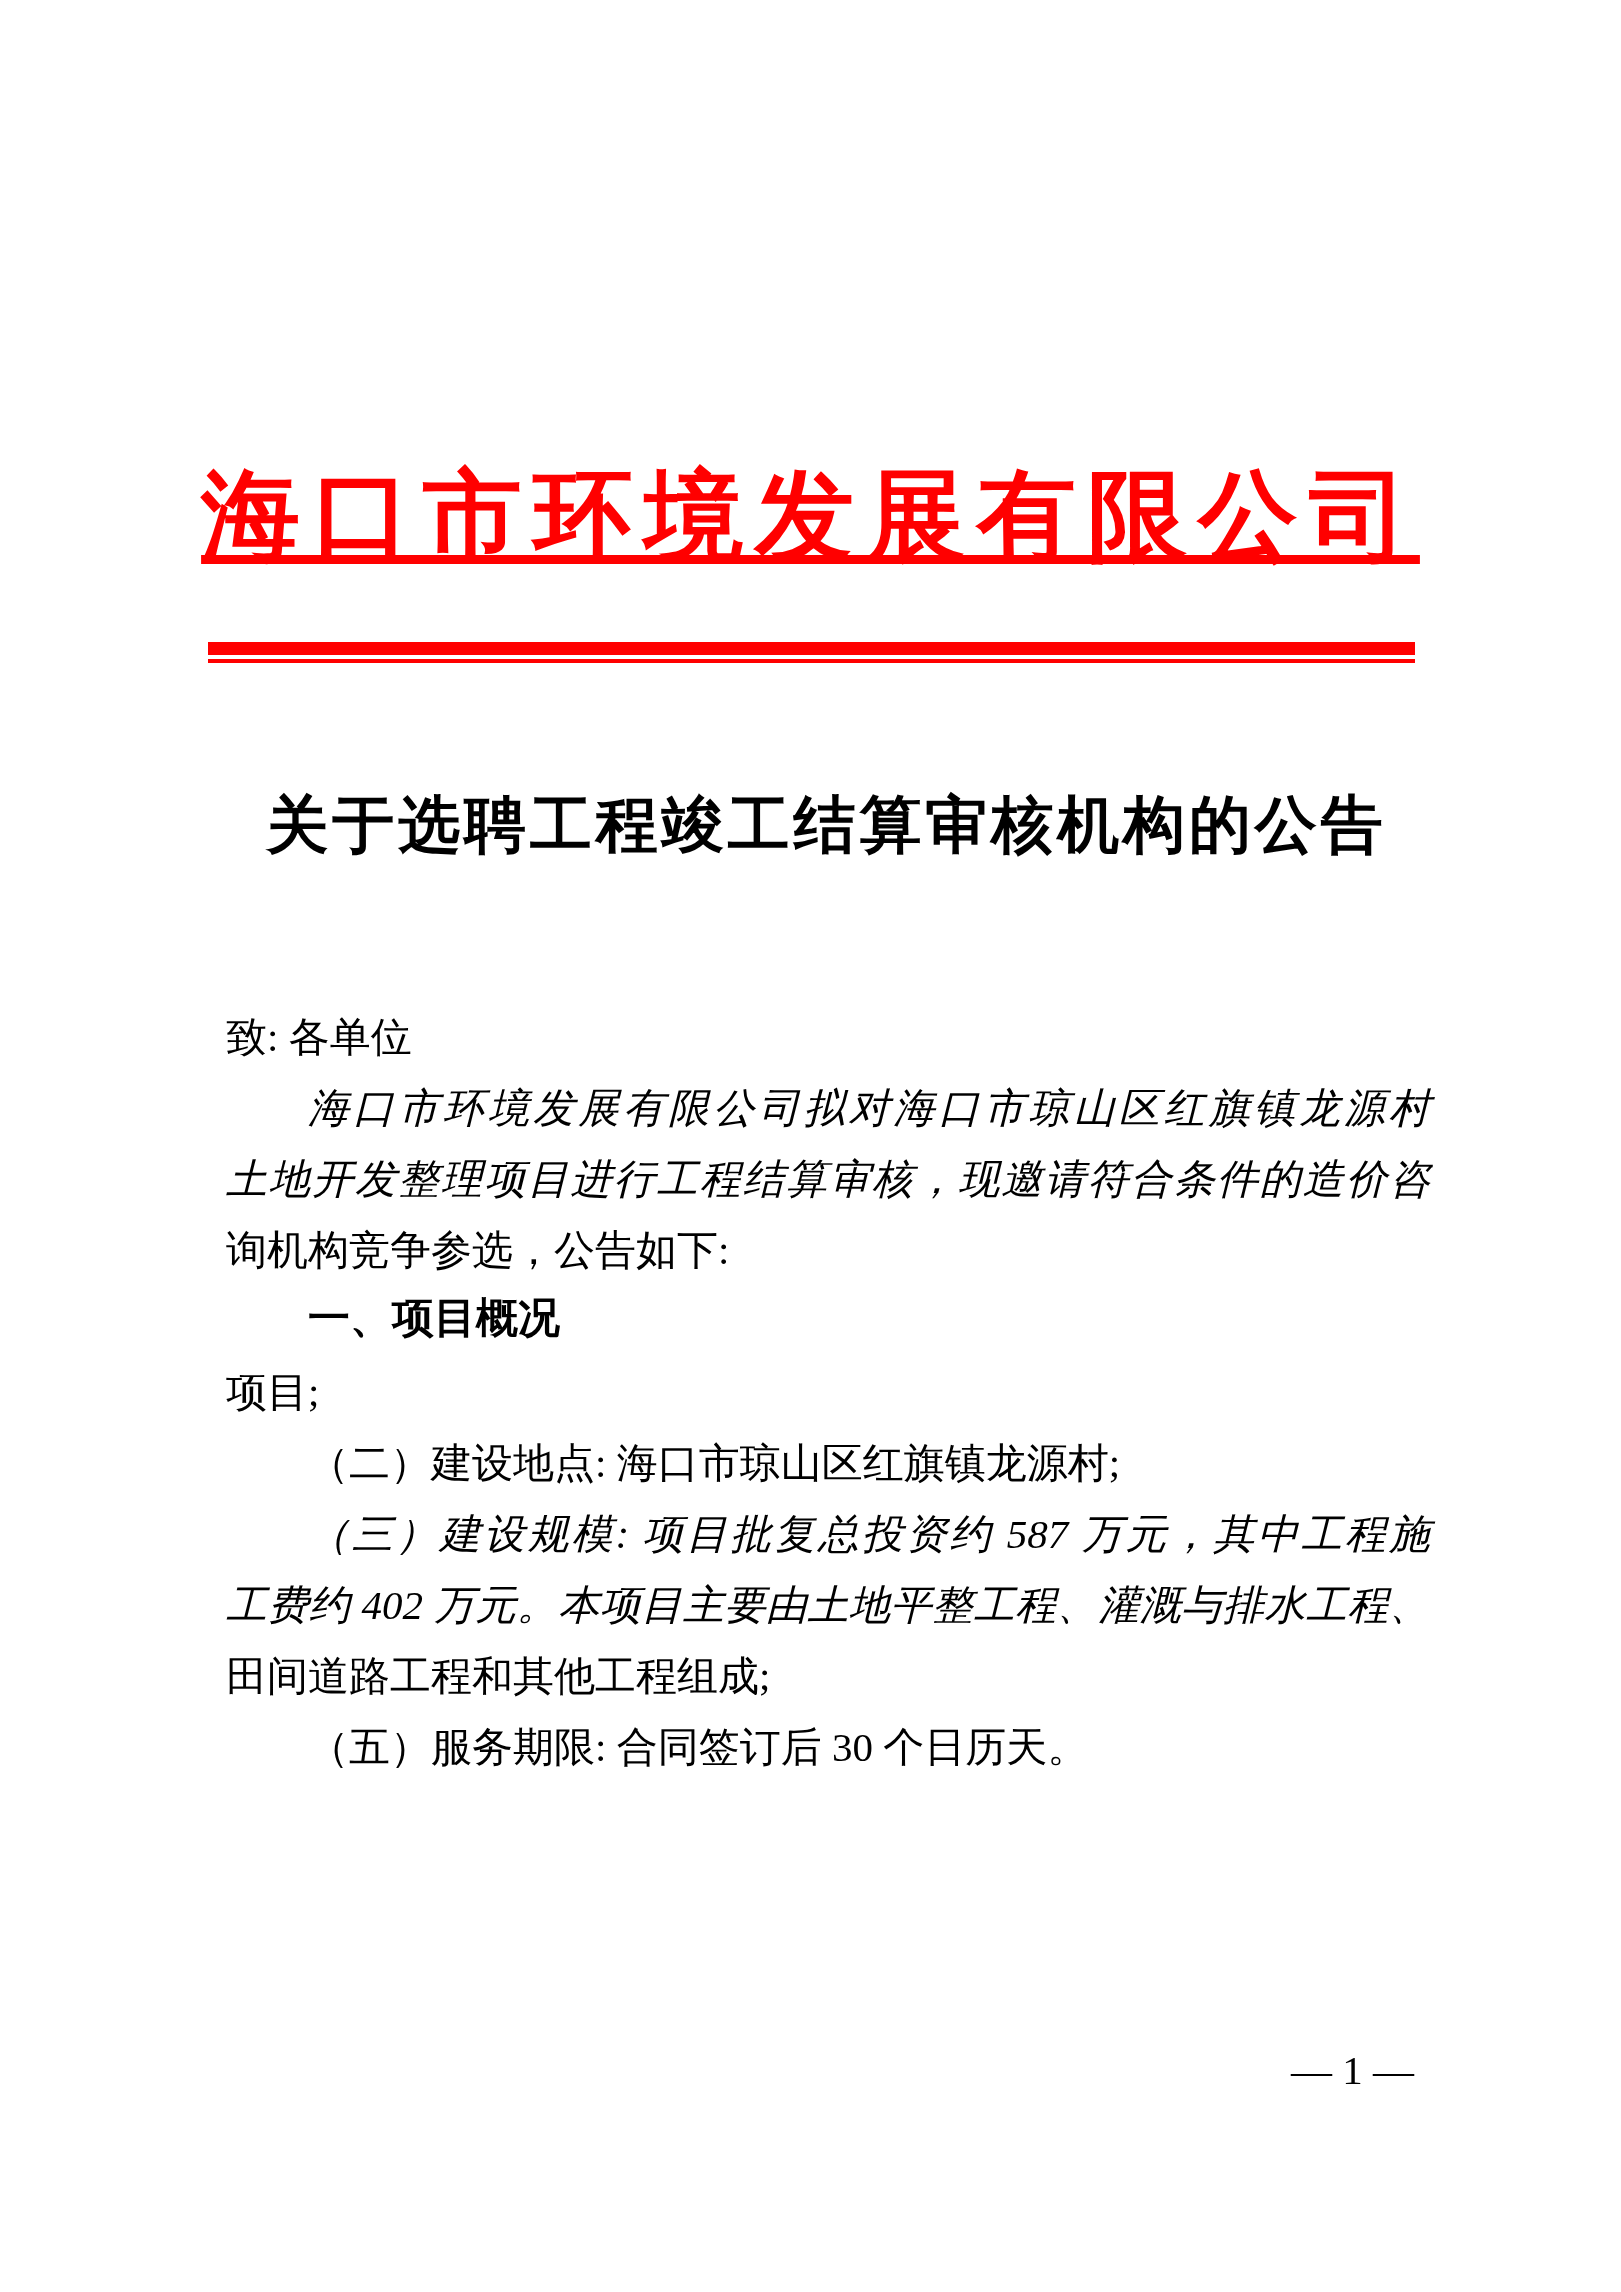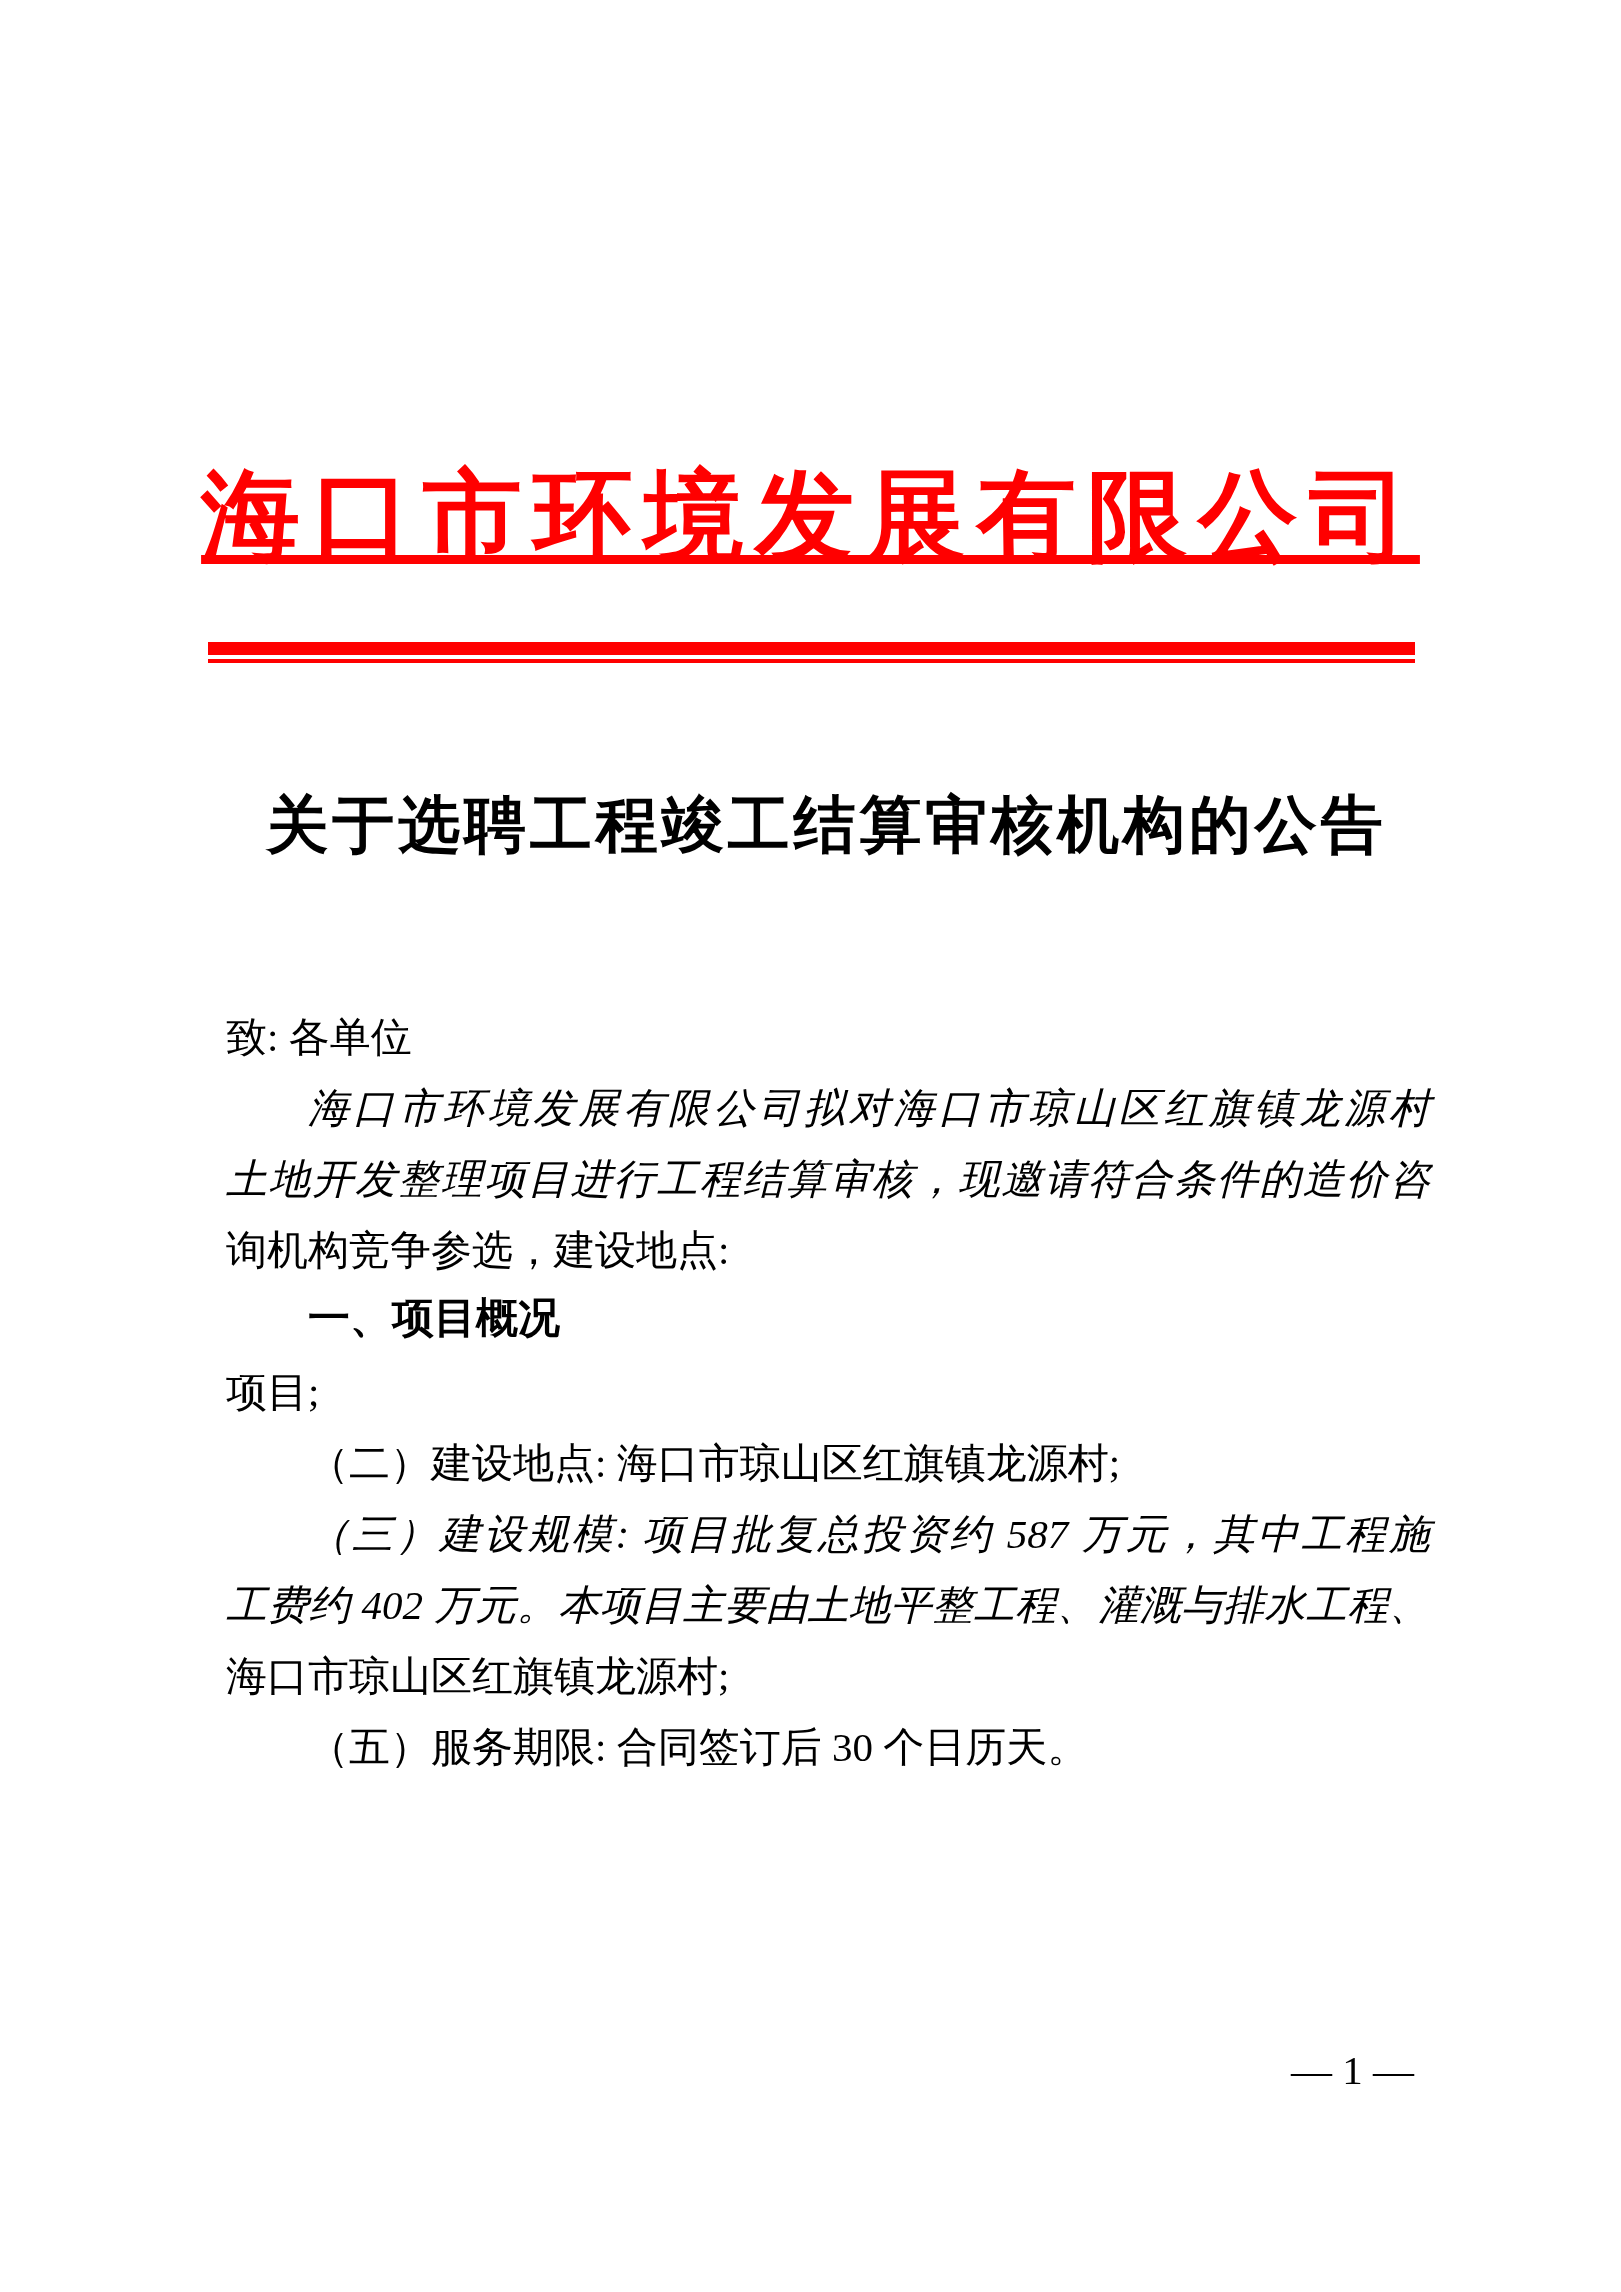--- a/index.html
+++ b/index.html
@@ -113,26 +113,26 @@
 
   <div class="rule-thick"></div>
   <div class="rule-thin"></div>
 
   <h1 class="doc-title">关于选聘工程竣工结算审核机构的公告</h1>
 
   <div class="body-block">
     <div class="ln">致: 各单位</div>
     <div class="ln ind just">海口市环境发展有限公司拟对海口市琼山区红旗镇龙源村</div>
     <div class="ln just">土地开发整理项目进行工程结算审核，现邀请符合条件的造价咨</div>
-    <div class="ln">询机构竞争参选，建设地点:</div>
+    <div class="ln">询机构竞争参选，公告如下:</div>
     <div class="ln ind heading">一、项目概况</div>
     <div class="ln">项目;</div>
     <div class="ln ind">（二）建设地点: 海口市琼山区红旗镇龙源村;</div>
     <div class="ln ind just">（三）建设规模: 项目批复总投资约 587 万元，其中工程施</div>
     <div class="ln just">工费约 402 万元。本项目主要由土地平整工程、灌溉与排水工程、</div>
-    <div class="ln">海口市琼山区红旗镇龙源村;</div>
+    <div class="ln">田间道路工程和其他工程组成;</div>
     <div class="ln ind">（五）服务期限: 合同签订后 30 个日历天。</div>
   </div>
 
   <div class="page-number">— 1 —</div>
 
 </div>
 
 
 </body></html>

